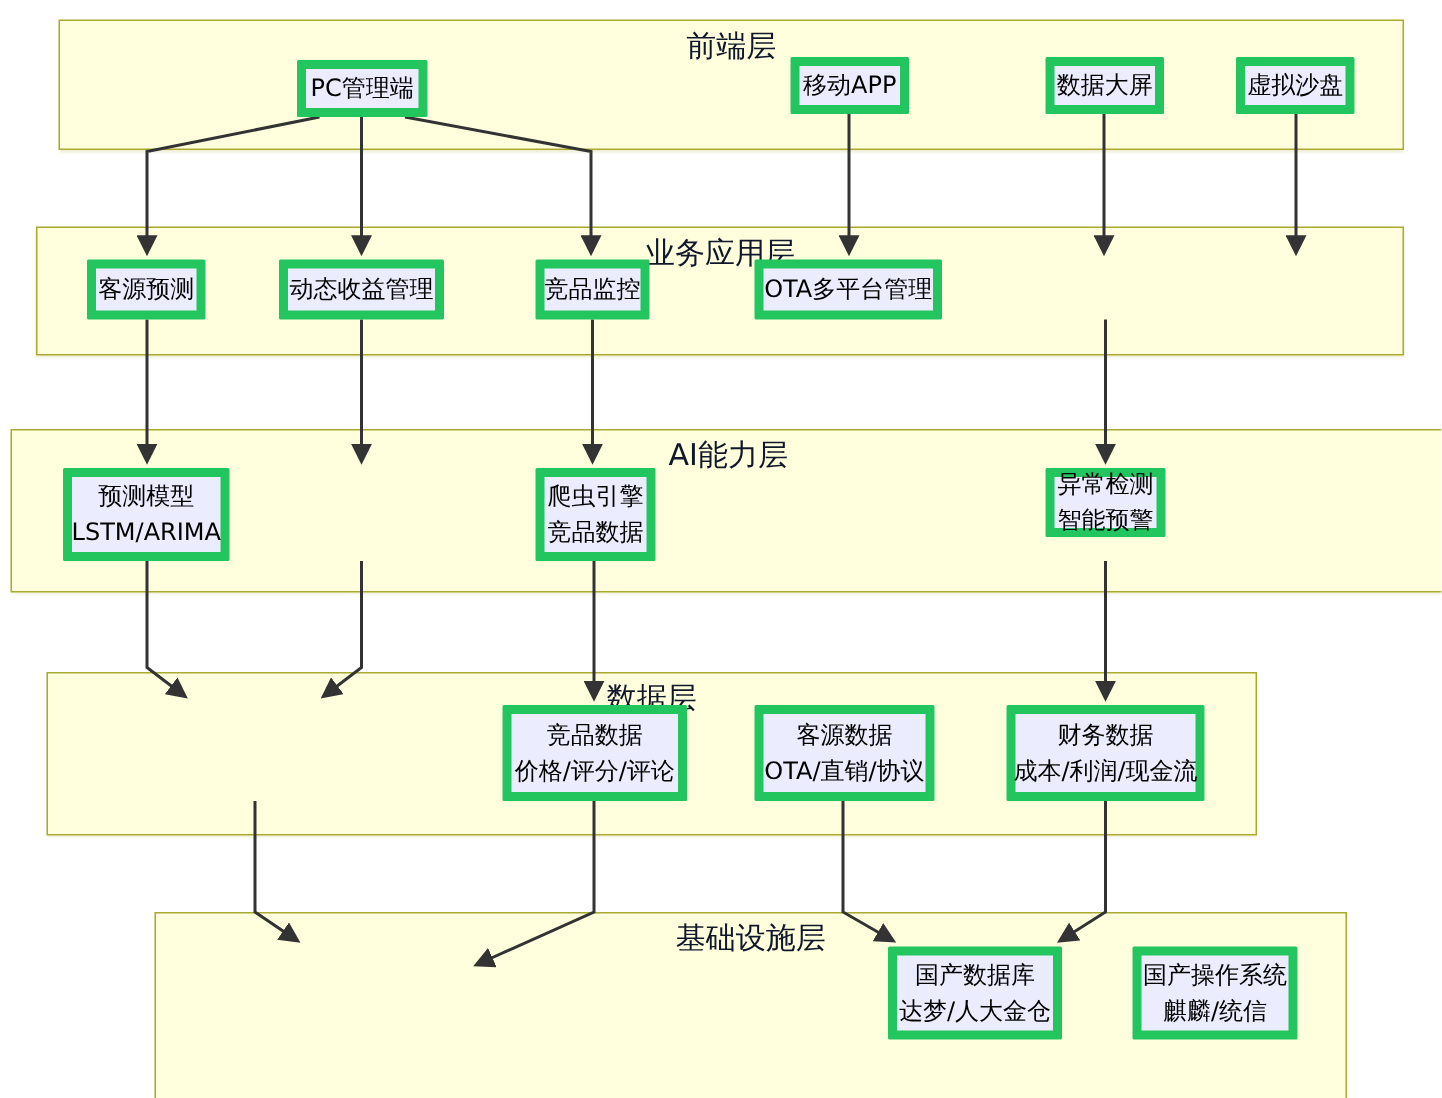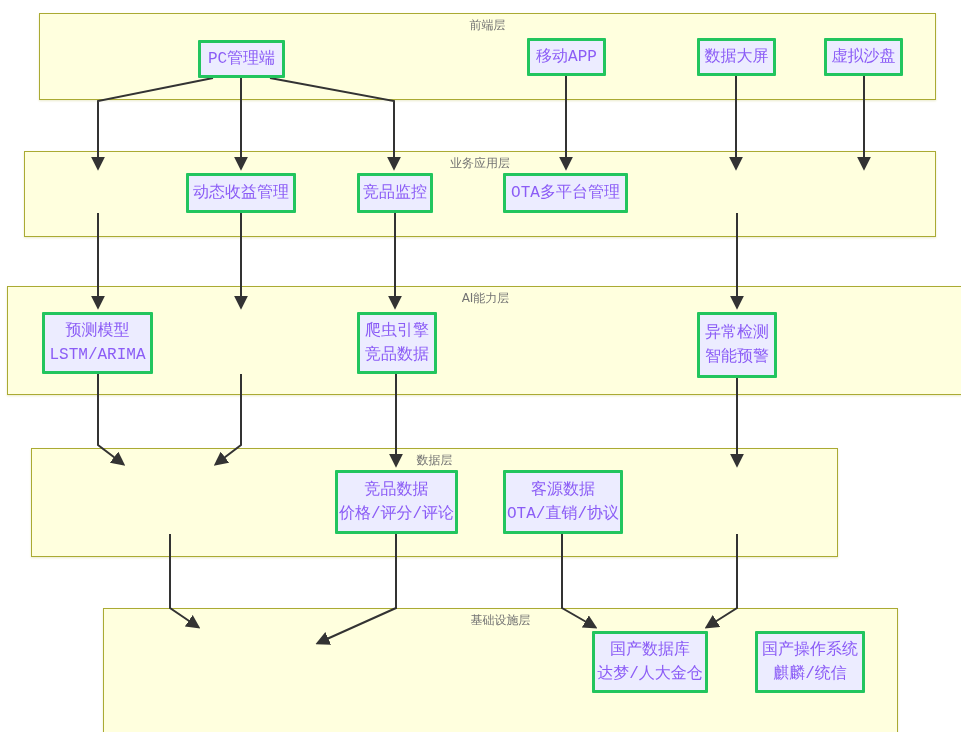--- a/index.html
+++ b/index.html
@@ -15,40 +15,39 @@
     position:absolute;
     background:#ffffde;
     border:1px solid #aaaa33;
     box-sizing:border-box;
     box-shadow:0 1px 2px rgba(170,170,51,0.25);
   }
   .layer-label{
     position:absolute;
     top:3px;left:0;right:0;
     text-align:center;
-    font-size:12px;
-    color:#737373;
+    font-size:20px;
+    color:#0f172a;
     pointer-events:none;
   }
   .node{
     position:absolute;
     background:#ececff;
-    border:3px solid #22c55e;
+    border:6px solid #22c55e;
     box-sizing:border-box;
     display:flex;
     flex-direction:column;
     align-items:center;
     justify-content:center;
     text-align:center;
     font-size:16px;
     line-height:1.5;
-    color:#8b5cf6;
+    color:#000000;
     border-radius:1px;
     white-space:nowrap;
-    font-family:Liberation Mono, monospace;
   }
   svg.edges{
     position:absolute;
     left:0;top:0;
     width:961px;height:732px;
     pointer-events:none;
   }
   svg.edges path{
     fill:none;
     stroke:#333333;
@@ -112,50 +111,57 @@
   <div class="node" style="left:527px;top:38px;width:79px;height:38px">
     <span>移动APP</span>
   </div>
   <div class="node" style="left:697px;top:38px;width:79px;height:38px">
     <span>数据大屏</span>
   </div>
   <div class="node" style="left:824px;top:38px;width:79px;height:38px">
     <span>虚拟沙盘</span>
   </div>
 
+  <div class="node" style="left:58px;top:173px;width:79px;height:40px">
+    <span>客源预测</span>
+  </div>
   <div class="node" style="left:186px;top:173px;width:110px;height:40px">
     <span>动态收益管理</span>
   </div>
   <div class="node" style="left:357px;top:173px;width:76px;height:40px">
     <span>竞品监控</span>
   </div>
   <div class="node" style="left:503px;top:173px;width:125px;height:40px">
     <span>OTA多平台管理</span>
   </div>
 
   <div class="node" style="left:42px;top:312px;width:111px;height:62px">
     <span>预测模型</span>
     <span>LSTM/ARIMA</span>
   </div>
   <div class="node" style="left:357px;top:312px;width:80px;height:62px">
     <span>爬虫引擎</span>
     <span>竞品数据</span>
   </div>
-  <div class="node" style="left:697px;top:312px;width:80px;height:66px">
+  <div class="node" style="left:697px;top:312px;width:80px;height:46px">
     <span>异常检测</span>
     <span>智能预警</span>
   </div>
 
   <div class="node" style="left:335px;top:470px;width:123px;height:64px">
     <span>竞品数据</span>
     <span>价格/评分/评论</span>
   </div>
   <div class="node" style="left:503px;top:470px;width:120px;height:64px">
     <span>客源数据</span>
     <span>OTA/直销/协议</span>
+  </div>
+  <div class="node" style="left:671px;top:470px;width:132px;height:64px">
+    <span>财务数据</span>
+    <span>成本/利润/现金流</span>
   </div>
 
   <div class="node" style="left:592px;top:631px;width:116px;height:62px">
     <span>国产数据库</span>
     <span>达梦/人大金仓</span>
   </div>
   <div class="node" style="left:755px;top:631px;width:110px;height:62px">
     <span>国产操作系统</span>
     <span>麒麟/统信</span>
   </div>

